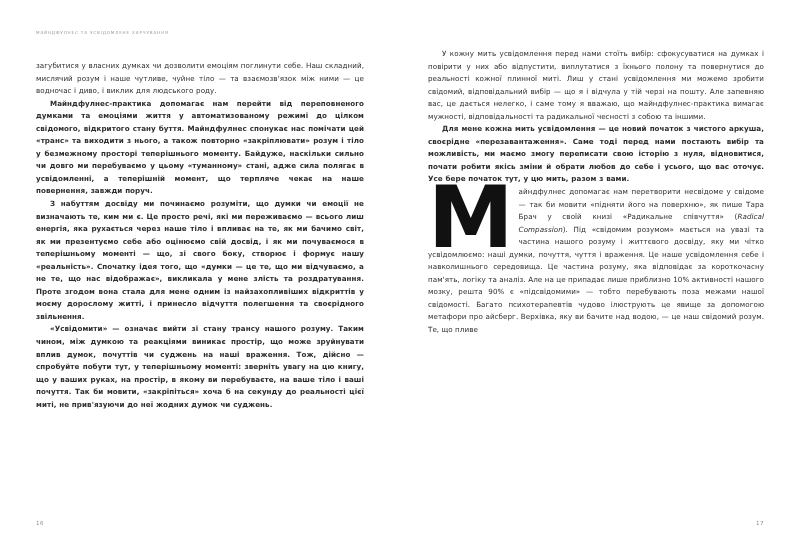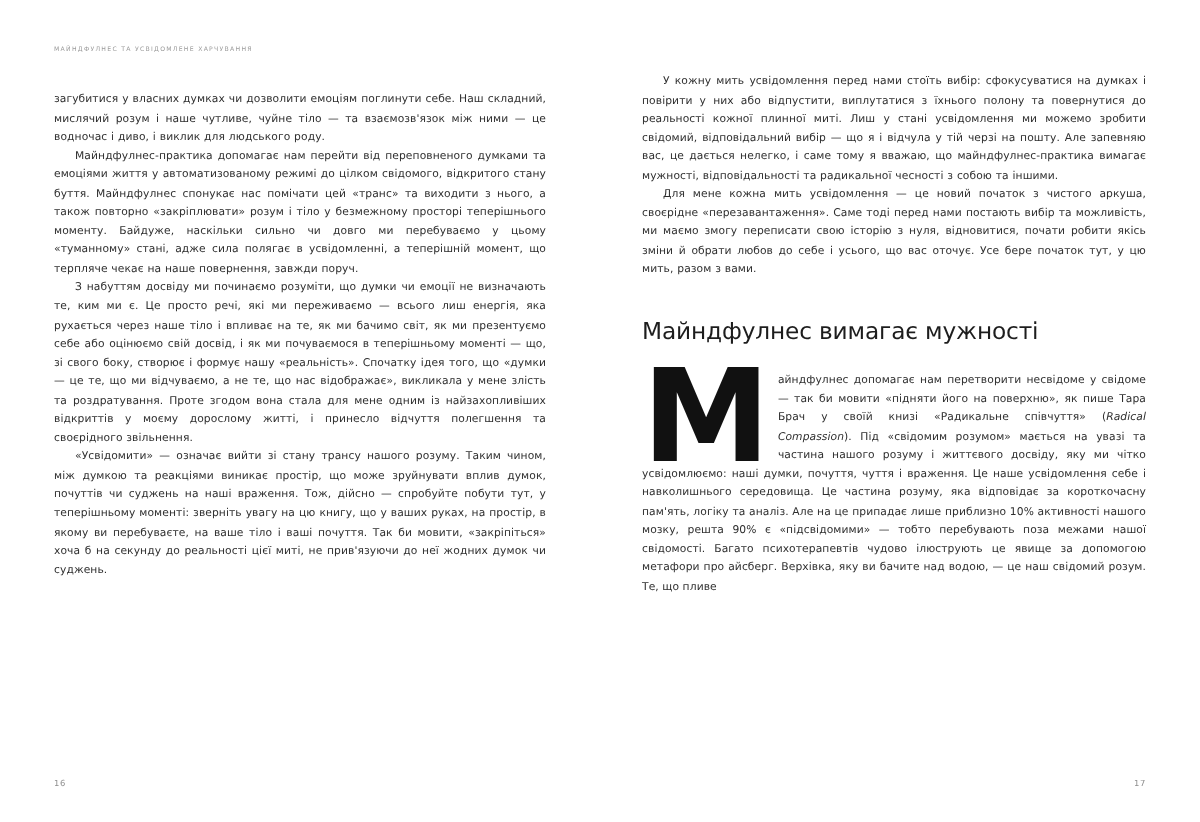--- a/index.html
+++ b/index.html
@@ -57,20 +57,21 @@
     line-height: 12.55px;
     text-align: justify;
     text-justify: inter-word;
     color: #2e2e2e;
     letter-spacing: 0.06px;
     word-spacing: 0.2px;
     hyphens: manual;
   }
   p.body + p.body {
     text-indent: 14px;
+    font-weight: bold;
   }
   p.indent { text-indent: 14px; }
 
   
   h2.section-heading {
     margin: 26px 0 16px 0;
     font-size: 15.5px;
     line-height: 19px;
     font-weight: 400;
     letter-spacing: -0.1px;
@@ -133,21 +134,20 @@
   </div>
 
   <div class="page page-right">
 
     <div class="running-header" style="visibility:hidden;">&nbsp;</div>
 
     <div class="col">
       <p class="body indent">У кожну мить усвідомлення перед нами стоїть вибір: сфокусуватися на думках і повірити у них або відпустити, виплутатися з їхнього полону та повернутися до реальності кожної плинної миті. Лиш у стані усвідомлення ми можемо зробити свідомий, відповідальний вибір — що я і відчула у тій черзі на пошту. Але запевняю вас, це дається нелегко, і саме тому я вважаю, що майндфулнес-практика вимагає мужності, відповідальності та радикальної чесності з собою та іншими.</p>
       <p class="body">Для мене кожна мить усвідомлення — це новий початок з чистого аркуша, своєрідне «перезавантаження». Саме тоді перед нами постають вибір та можливість, ми маємо змогу переписати свою історію з нуля, відновитися, почати робити якісь зміни й обрати любов до себе і усього, що вас оточує. Усе бере початок тут, у цю мить, разом з вами.</p>
 
-      <h2 class="section-heading">Майндфулнес вимагає мужності</h2>
 
       <p class="dropcap-para">
         <span class="dropcap">М</span><span>айндфулнес допомагає нам перетворити несвідоме у свідоме — так би мовити «підняти його на поверхню», як пише Тара Брач у своїй книзі «Радикальне співчуття» (</span><em class="booktitle">Radical Compassion</em><span>). Під «свідомим розумом» мається на увазі та частина нашого розуму і життєвого досвіду, яку ми чітко усвідомлюємо: наші думки, почуття, чуття і враження. Це наше усвідомлення себе і навколишнього середовища. Це частина розуму, яка відповідає за короткочасну пам'ять, логіку та аналіз. Але на це припадає лише приблизно 10% активності нашого мозку, решта 90% є «підсвідомими» — тобто перебувають поза межами нашої свідомості. Багато психотерапевтів чудово ілюструють це явище за допомогою метафори про айсберг. Верхівка, яку ви бачите над водою, — це наш свідомий розум. Те, що пливе</span>
       </p>
     </div>
 
     <div class="folio folio-right">17</div>
   </div>
 
 </div>

